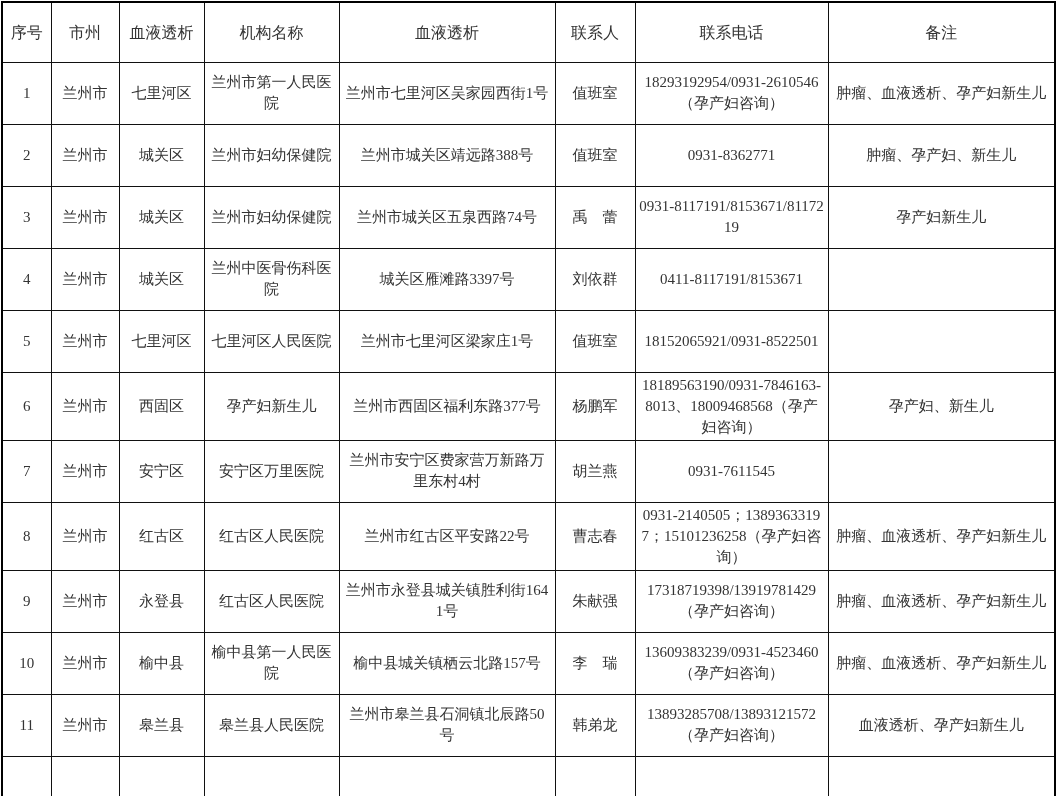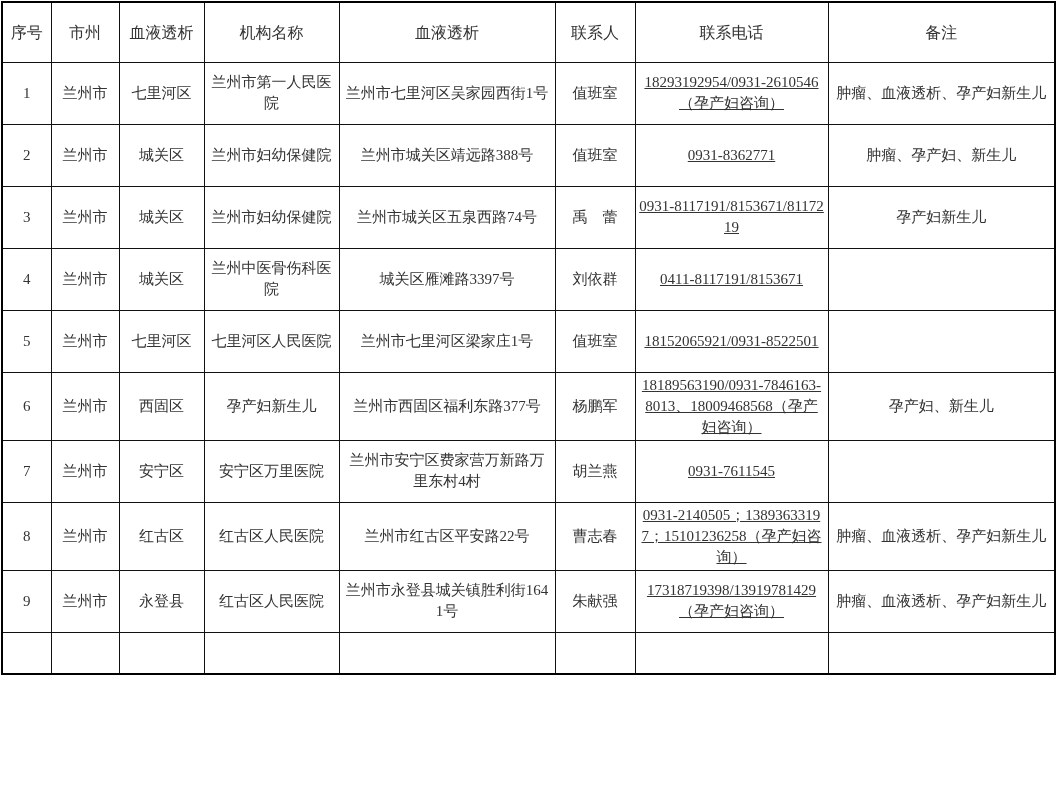--- a/index.html
+++ b/index.html
@@ -48,21 +48,20 @@
     color: #333333;
   }
   .contact-table tbody tr {
     height: 62px;
   }
   .contact-table td.cell-no {
     font-size: 15px;
   }
   .contact-table td.cell-phone {
     word-break: break-all;
-    text-decoration: underline;
   }
   .contact-table tr.partial-row {
     height: 42px;
   }
 </style>
 </head>
 <body>
 
 <div class="table-wrap">
   <table class="contact-table">
@@ -172,20 +171,40 @@
         <tr>
     <td class="cell-no">9</td>
     <td class="cell-city">兰州市</td>
     <td class="cell-district">永登县</td>
     <td class="cell-name">红古区人民医院</td>
     <td class="cell-address">兰州市永登县城关镇胜利街1641号</td>
     <td class="cell-contact">朱献强</td>
     <td class="cell-phone">17318719398/13919781429（孕产妇咨询）</td>
     <td class="cell-remark">肿瘤、血液透析、孕产妇新生儿</td>
   </tr>
+        <tr>
+    <td class="cell-no">10</td>
+    <td class="cell-city">兰州市</td>
+    <td class="cell-district">榆中县</td>
+    <td class="cell-name">榆中县第一人民医院</td>
+    <td class="cell-address">榆中县城关镇栖云北路157号</td>
+    <td class="cell-contact">李　瑞</td>
+    <td class="cell-phone">13609383239/0931-4523460（孕产妇咨询）</td>
+    <td class="cell-remark">肿瘤、血液透析、孕产妇新生儿</td>
+  </tr>
+        <tr>
+    <td class="cell-no">11</td>
+    <td class="cell-city">兰州市</td>
+    <td class="cell-district">皋兰县</td>
+    <td class="cell-name">皋兰县人民医院</td>
+    <td class="cell-address">兰州市皋兰县石洞镇北辰路50号</td>
+    <td class="cell-contact">韩弟龙</td>
+    <td class="cell-phone">13893285708/13893121572（孕产妇咨询）</td>
+    <td class="cell-remark">血液透析、孕产妇新生儿</td>
+  </tr>
         <tr class="partial-row">
     <td class="cell-no"></td>
     <td class="cell-city"></td>
     <td class="cell-district"></td>
     <td class="cell-name"></td>
     <td class="cell-address"></td>
     <td class="cell-contact"></td>
     <td class="cell-phone"></td>
     <td class="cell-remark"></td>
   </tr>

